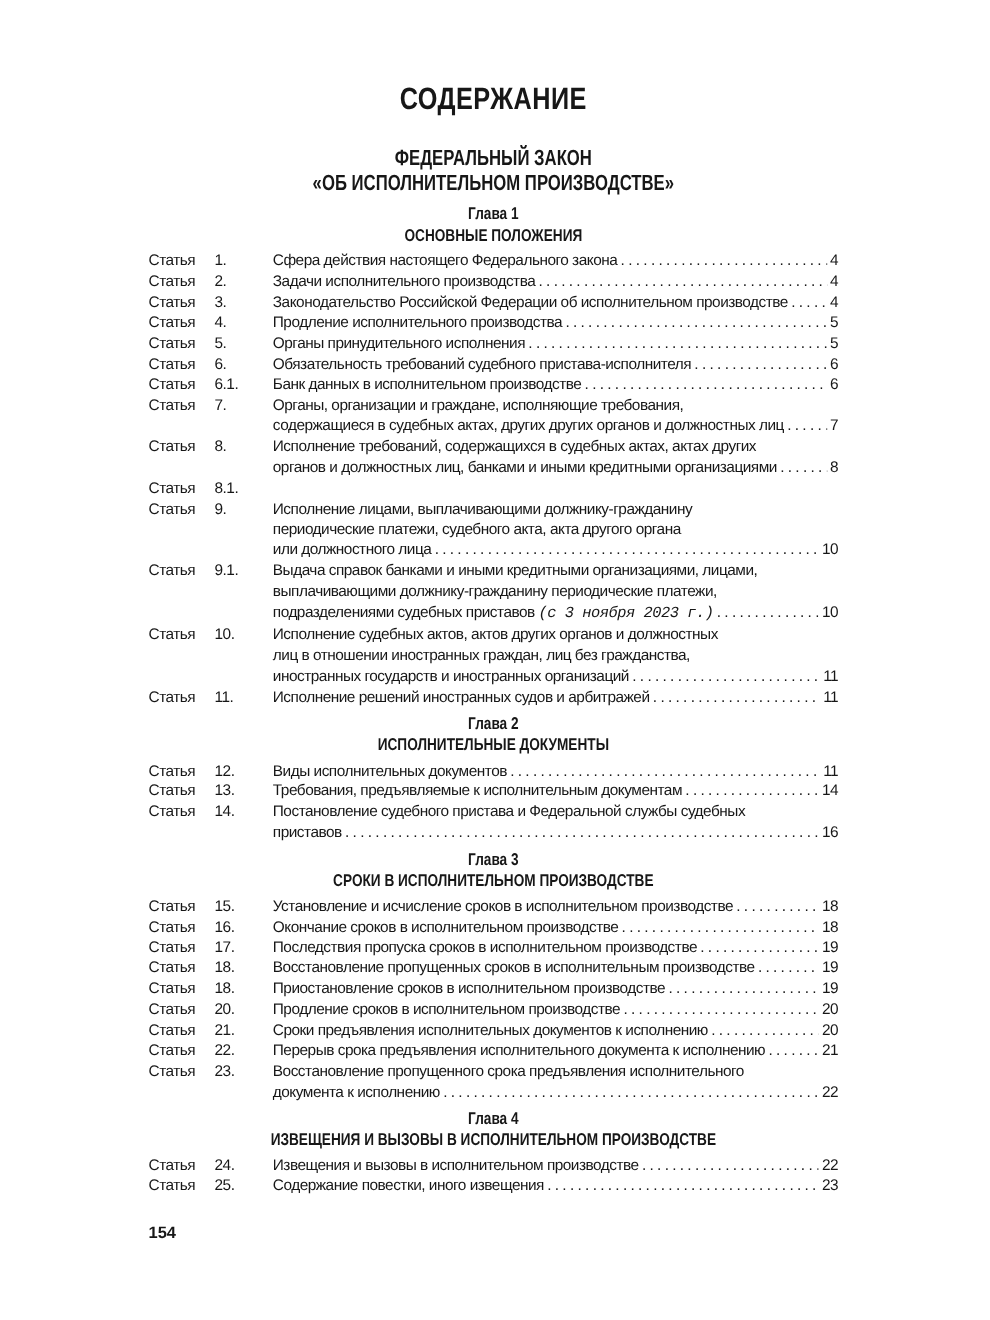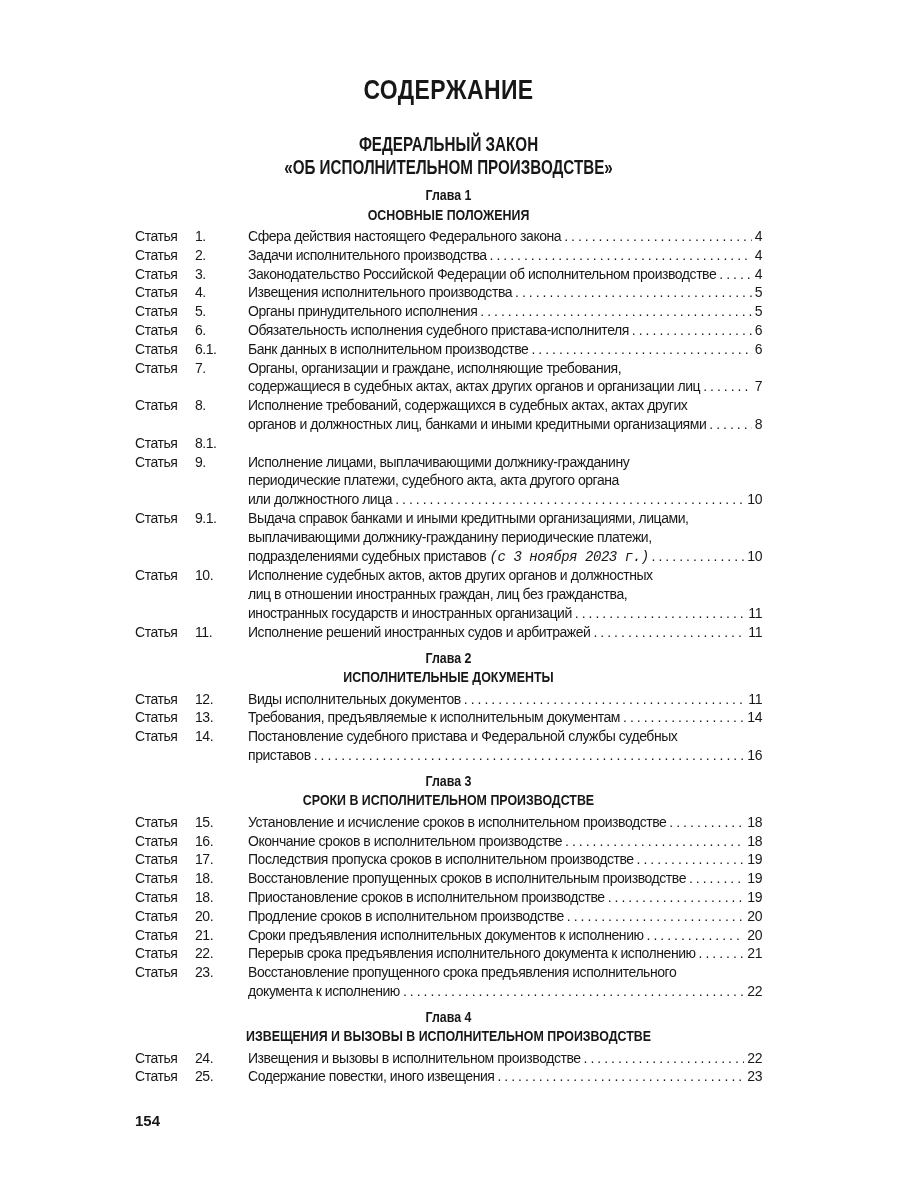--- a/index.html
+++ b/index.html
@@ -91,21 +91,21 @@
                 <span class="dots"></span>
                 <span class="pg">4</span>
               </div>
             </span>
           </div>
           <div class="entry">
             <span class="lab">Статья</span>
             <span class="num">4.</span>
             <span class="lines">
               <div class="line last">
-                <span class="lt">Извещения исполнительного производства</span>
+                <span class="lt">Продление исполнительного производства</span>
                 <span class="dots"></span>
                 <span class="pg">5</span>
               </div>
             </span>
           </div>
           <div class="entry">
             <span class="lab">Статья</span>
             <span class="num">5.</span>
             <span class="lines">
               <div class="line last">
@@ -113,21 +113,21 @@
                 <span class="dots"></span>
                 <span class="pg">5</span>
               </div>
             </span>
           </div>
           <div class="entry">
             <span class="lab">Статья</span>
             <span class="num">6.</span>
             <span class="lines">
               <div class="line last">
-                <span class="lt">Обязательность исполнения судебного пристава-исполнителя</span>
+                <span class="lt">Обязательность требований судебного пристава-исполнителя</span>
                 <span class="dots"></span>
                 <span class="pg">6</span>
               </div>
             </span>
           </div>
           <div class="entry">
             <span class="lab">Статья</span>
             <span class="num">6.1.</span>
             <span class="lines">
               <div class="line last">
@@ -136,21 +136,21 @@
                 <span class="pg">6</span>
               </div>
             </span>
           </div>
           <div class="entry">
             <span class="lab">Статья</span>
             <span class="num">7.</span>
             <span class="lines">
               <div class="line"><span class="lt">Органы, организации и граждане, исполняющие требования,</span></div>
               <div class="line last">
-                <span class="lt">содержащиеся в судебных актах, актах других органов и организации лиц</span>
+                <span class="lt">содержащиеся в судебных актах, других других органов и должностных лиц</span>
                 <span class="dots"></span>
                 <span class="pg">7</span>
               </div>
             </span>
           </div>
           <div class="entry">
             <span class="lab">Статья</span>
             <span class="num">8.</span>
             <span class="lines">
               <div class="line"><span class="lt">Исполнение требований, содержащихся в судебных актах, актах других</span></div>

